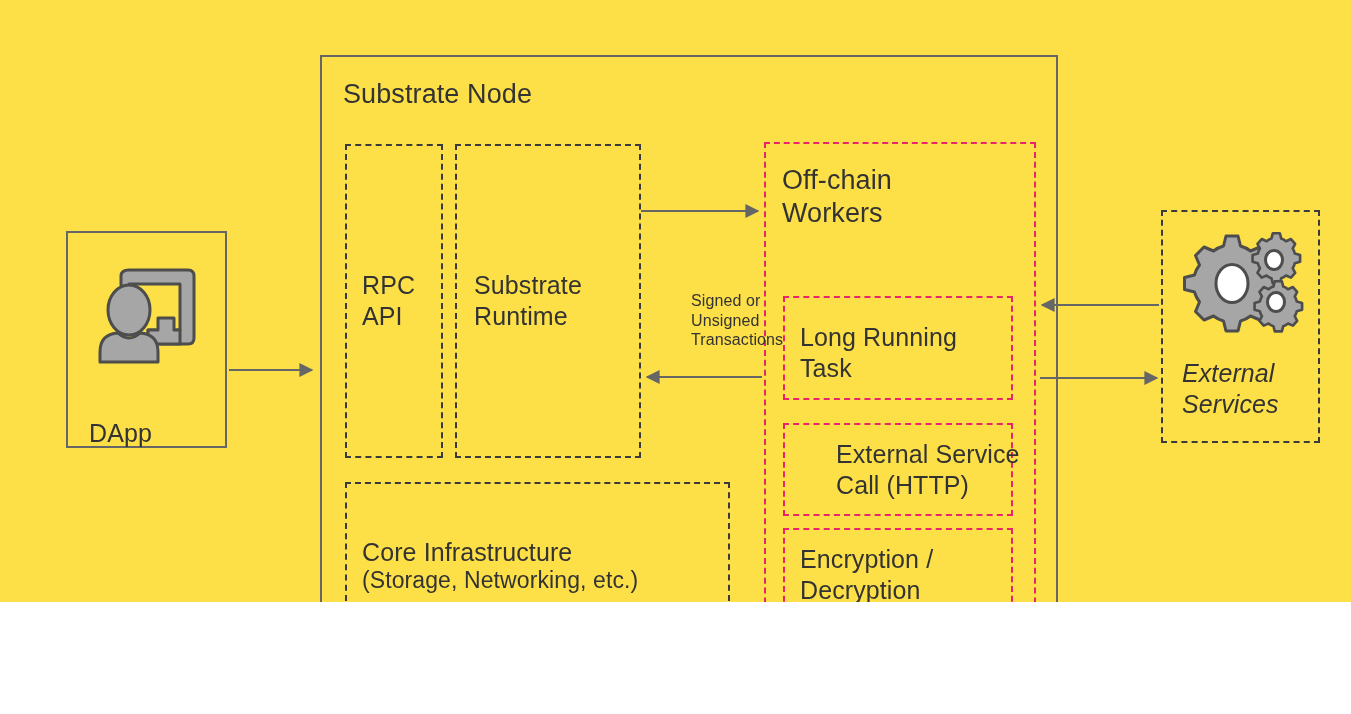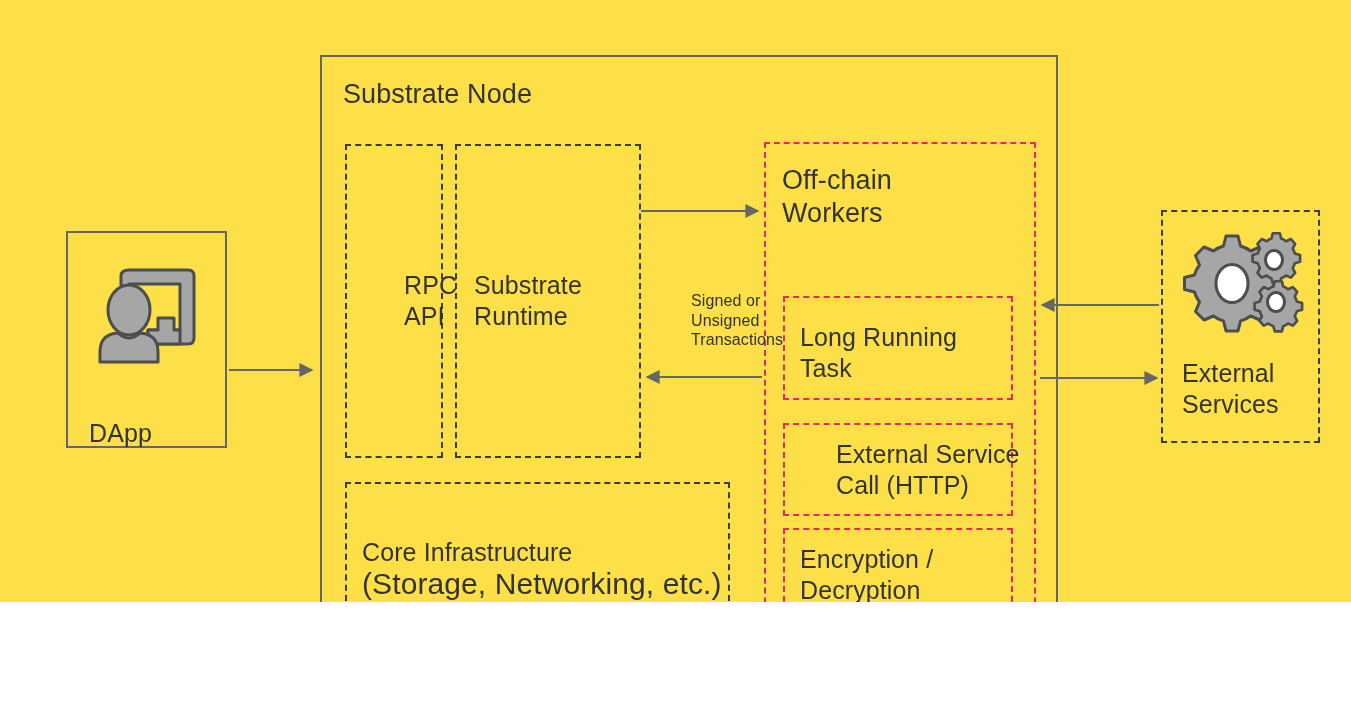--- a/index.html
+++ b/index.html
@@ -36,21 +36,21 @@
   }
   .label {
     position: absolute;
     color: #333333;
     line-height: 1.22;
     white-space: pre-line;
     letter-spacing: 0.1px;
   }
   .lbl-xl { font-size: 27px; }
   .lbl-lg { font-size: 25px; }
-  .lbl-md { font-size: 30px; }
+  .lbl-md { font-size: 23px; }
   .lbl-sm { font-size: 16px; margin-left: 43px; }
   .svg-layer {
     position: absolute;
     left: 0;
     top: 0;
     width: 1351px;
     height: 714px;
     pointer-events: none;
   }
   .icon-wrap {
@@ -83,21 +83,21 @@
 
       <ellipse class="gray-fill" cx="37" cy="52" rx="21" ry="25"></ellipse>
 
       <path class="gray-fill" d="M8 104 L8 94 Q8 76 26 75 Q31 80 37 80 Q43 80 48 75
                Q66 76 66 94 L66 104 Z"></path>
     </svg>
   </div>
   <div class="label lbl-lg" style="left:89px; top:418px;text-align:right;">DApp</div>
 
   <div class="box dashed-box" style="left:345px; top:144px; width:98px; height:314px;"></div>
-  <div class="label lbl-lg" style="left:362px; top:270px;margin-left:42px;">RPC
+  <div class="label lbl-lg" style="left:362px; top:270px;">RPC
 API</div>
 
   <div class="box dashed-box" style="left:455px; top:144px; width:186px; height:314px;"></div>
   <div class="label lbl-lg" style="left:474px; top:270px;">Substrate
 Runtime</div>
 
   <div class="box dashed-box" style="left:345px; top:482px; width:385px; height:160px;"></div>
   <div class="label lbl-lg" style="left:362px; top:537px;">Core Infrastructure</div>
   <div class="label lbl-md" style="left:362px; top:566px;">(Storage, Networking, etc.)</div>
 
@@ -145,21 +145,21 @@
                L121.4 16 L118.6 21.4 Q120.4 24 121 27 L127 28.6 L127 36.4
                L121 38 Q120.4 41 118.6 43.6 L121.4 49 L116.6 54.4
                L111 52 Q108.6 54 105.6 55 L104 61 L96 61 L94.4 55
                Q91.4 54 89 52 L83.4 54.4 L78.6 49 L81.4 43.6
                Q79.6 41 79 38 L73 36.4 L73 28.6 L79 27
                Q79.6 24 81.4 21.4 L78.6 16 L83.4 10.6 L89 13
                Q91.4 11 94.4 10 Z" transform="translate(-4,48) scale(0.88) translate(14,2)"></path>
       <ellipse cx="94" cy="74" rx="8.5" ry="9.5" fill="#ffffff" stroke="#4d4d4d" stroke-width="3"></ellipse>
     </svg>
   </div>
-  <div class="label lbl-lg" style="left:1182px; top:358px;">External
+  <div class="label lbl-lg" style="left:1182px; top:358px;font-style:italic;">External
 Services</div>
 
   <div class="label lbl-sm" style="left:648px; top:291px;">Signed or
 Unsigned
 Transactions</div>
 
   <svg class="svg-layer">
     <defs>
       <marker id="arrowR" viewBox="0 0 10 10" refX="9" refY="5" markerWidth="7" markerHeight="7" orient="auto-start-reverse">
         <path d="M 0 0 L 10 5 L 0 10 z" fill="#666666"></path>

